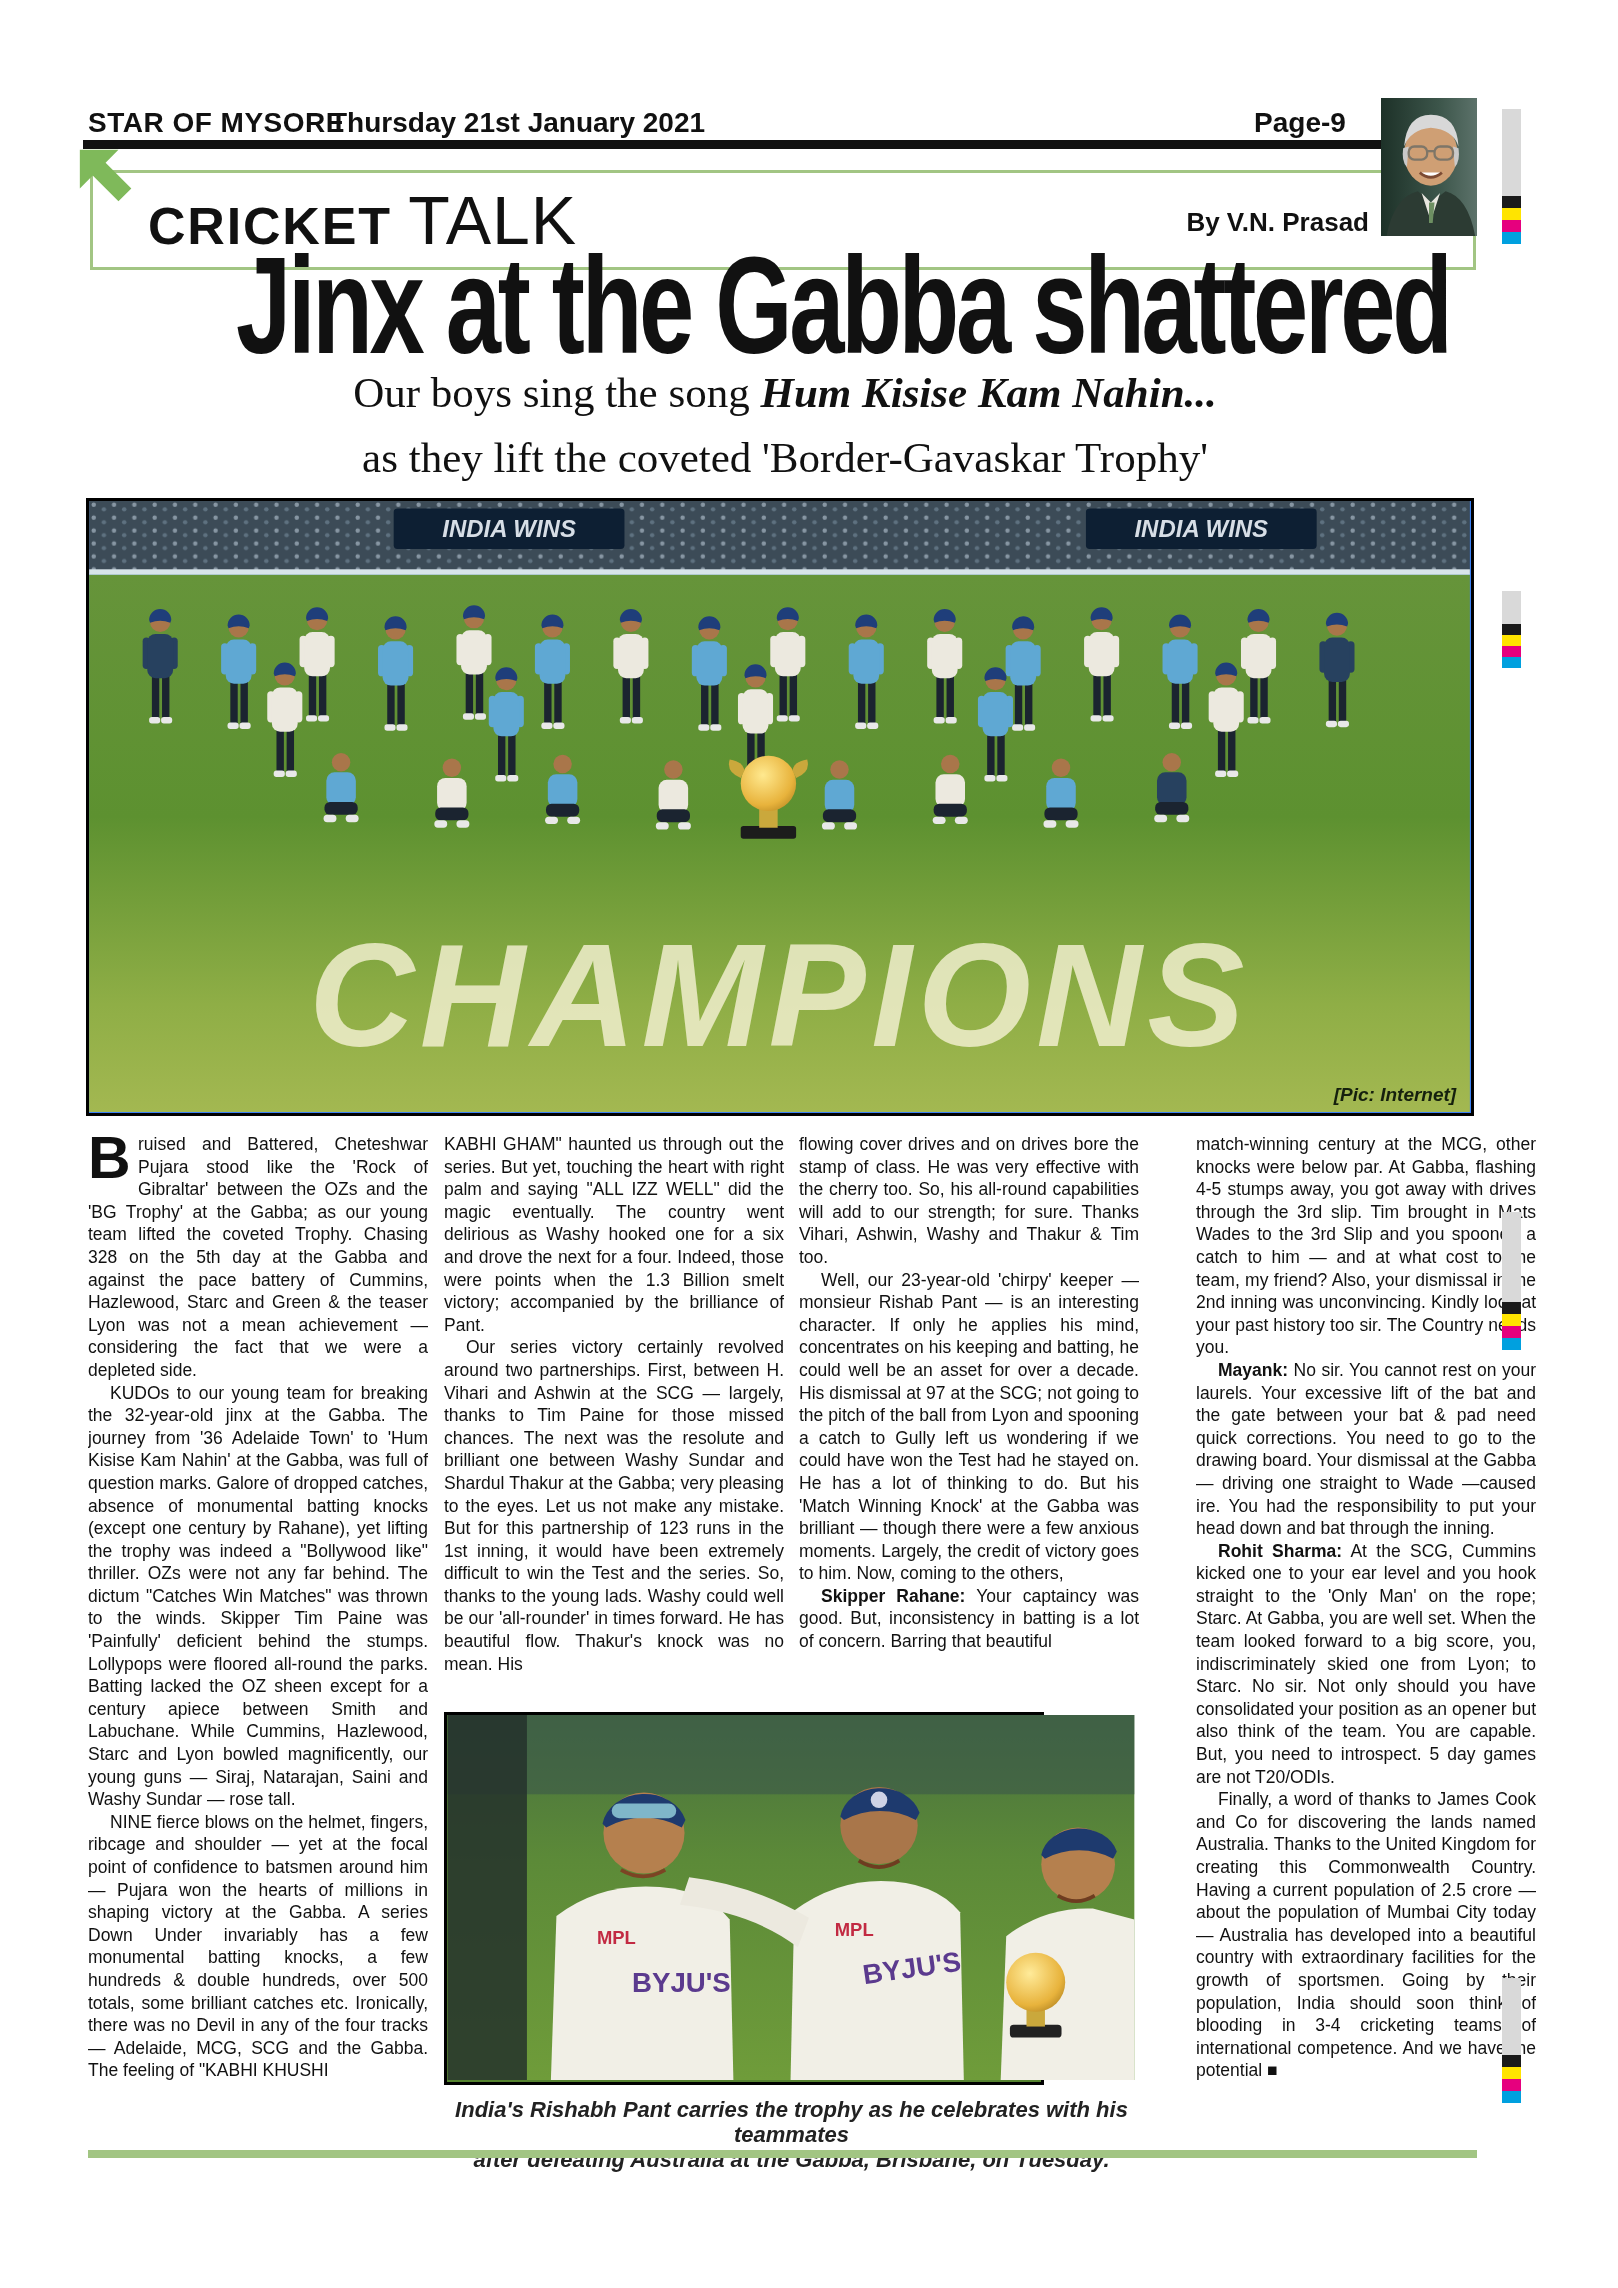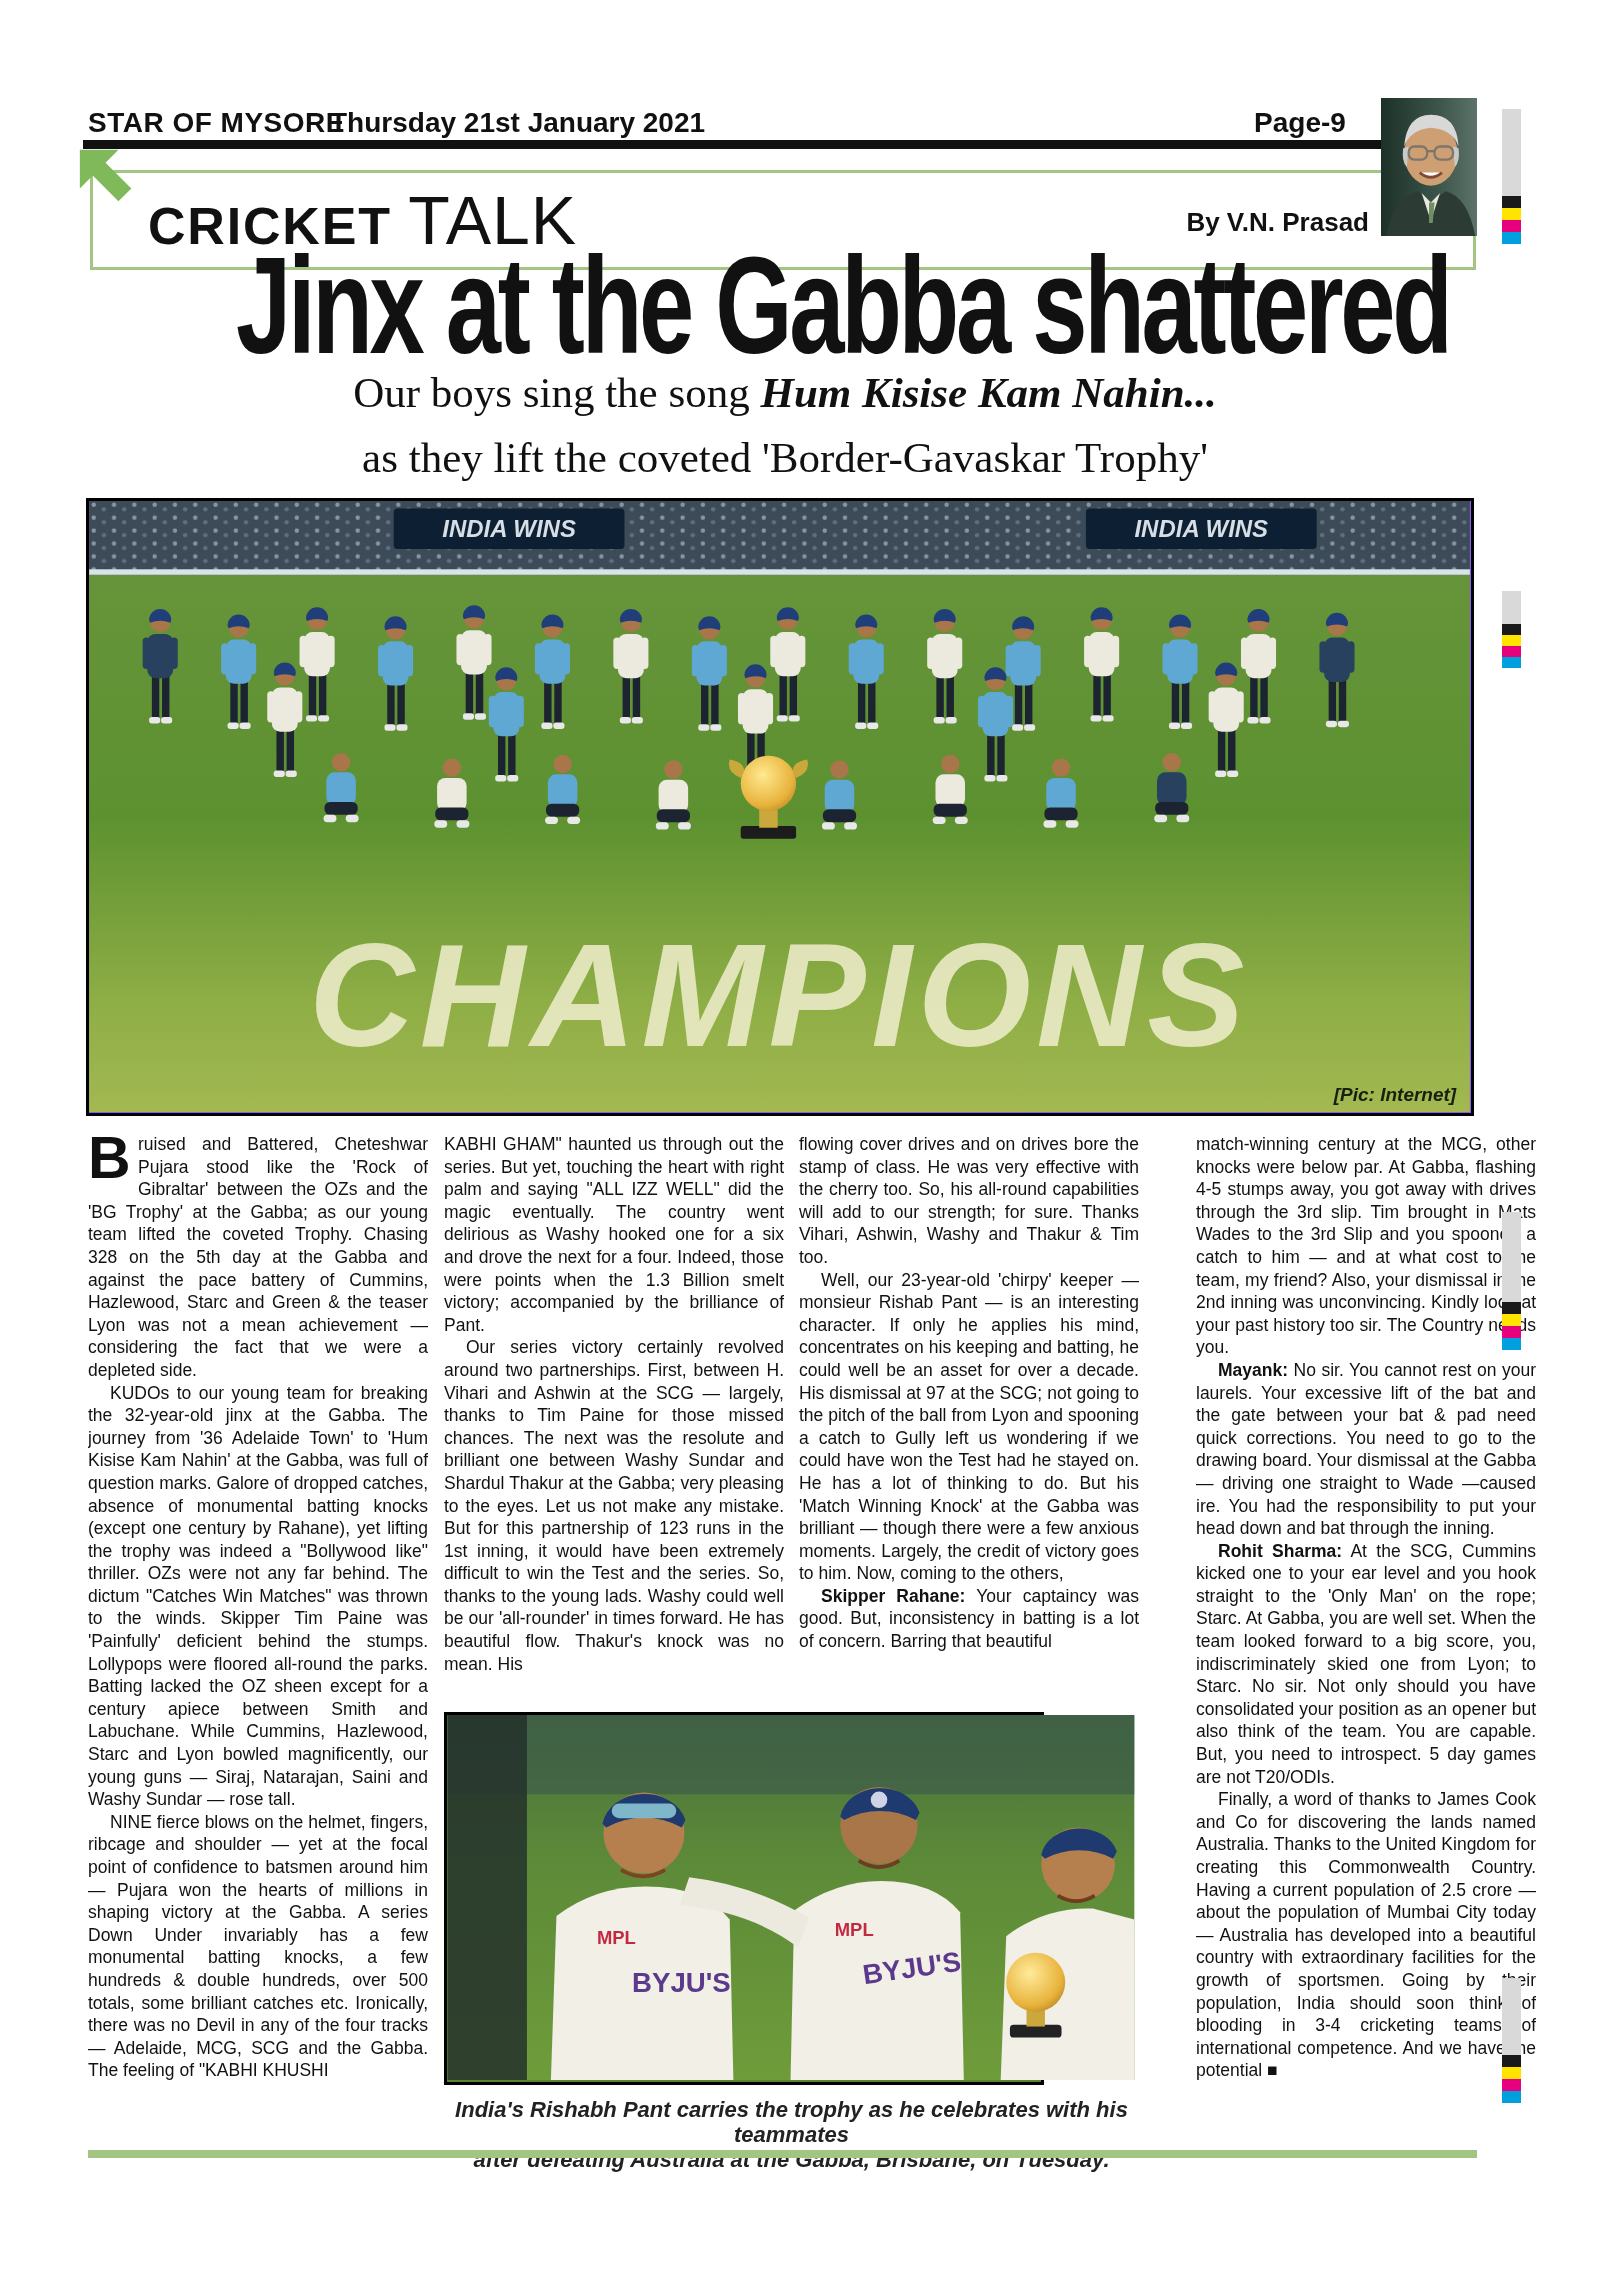--- a/index.html
+++ b/index.html
@@ -25,21 +25,21 @@
   
   .headline{left:0;top:236px;width:1619px;text-align:center;}
   .headline span{display:inline-block;white-space:nowrap;font-size:138px;line-height:1.0;
                  font-weight:bold;letter-spacing:-4.6px;transform:scaleX(.72);transform-origin:50% 0;}
   .subhead{left:88px;width:1394px;text-align:center;font-family:"Liberation Serif",serif;font-size:43px;line-height:1;}
   .sub1{top:371px;}
   .sub2{top:436px;}
   .song{font-weight:bold;font-style:italic;}
 
   
-  .main-photo{left:86px;top:498px;width:1388px;height:618px;border:3.7px solid #000;box-sizing:border-box;background:#8b5cf6;}
+  .main-photo{left:86px;top:498px;width:1388px;height:618px;border:3.7px solid #000;box-sizing:border-box;background:#3b82f6;}
   .photo-credit{right:14.8px;bottom:7.4px;font-size:19px;font-weight:bold;font-style:italic;color:#15200d;}
 
   
   .col{top:1133px;width:340px;text-align:justify;font-size:17.5px;line-height:22.6px;overflow:hidden;}
   .c1{left:88px;height:1006px;}
   .c2{left:444px;height:574px;}
   .c3{left:799px;height:574px;}
   .c4{left:1196px;height:1006px;}
   .bp{margin:0;text-indent:22px;}
   .bp.ni{text-indent:0;}

